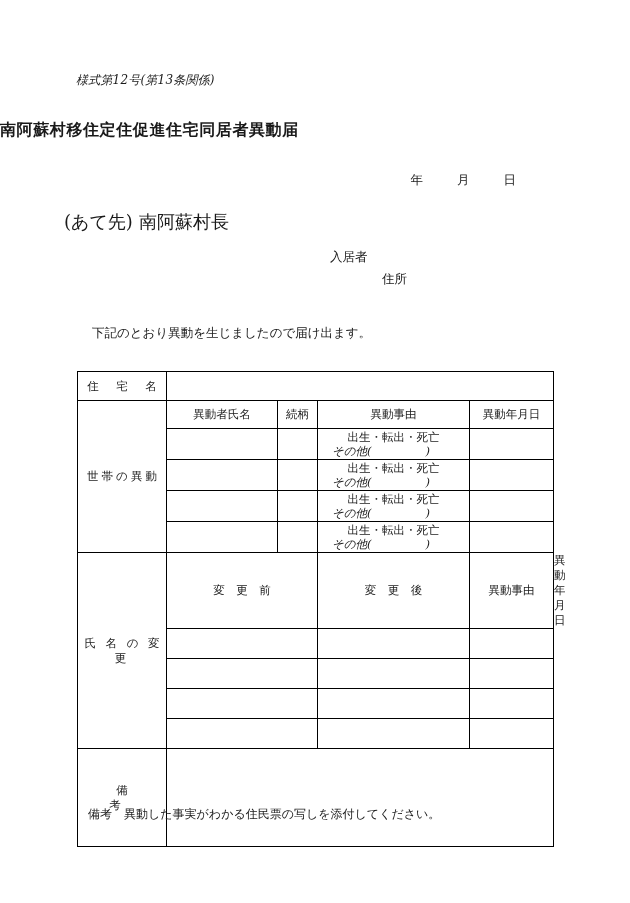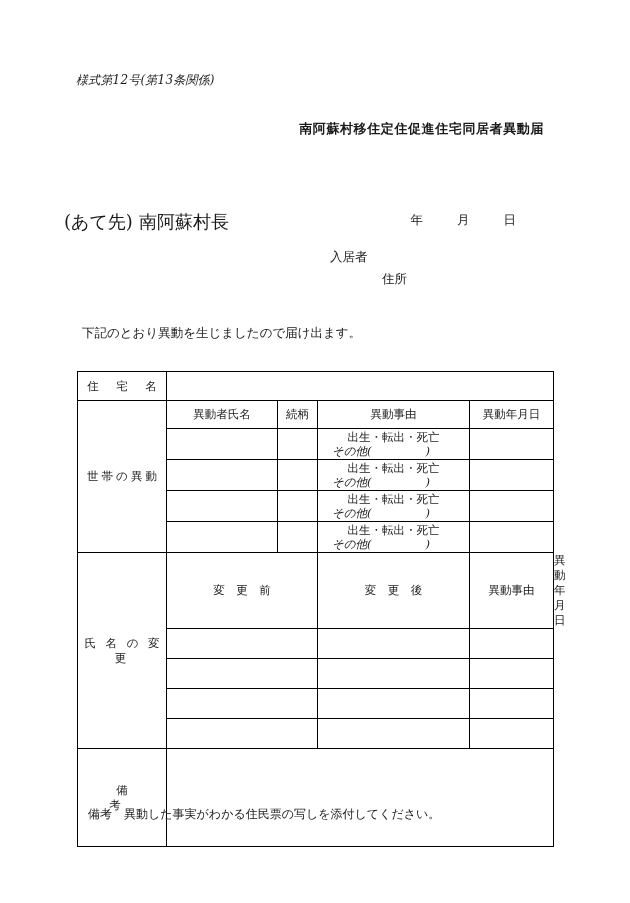--- a/index.html
+++ b/index.html
@@ -32,39 +32,38 @@
     white-space: nowrap;
     font-style: italic;
   }
 
   
   .doc-title {
     position: absolute;
     left: 0;
     top: 120px;
     width: 544px;
-    text-align: right;
-    font-size: 13px;
+    text-align: left;
+    font-size: 16px;
     font-weight: bold;
     letter-spacing: 0.6px;
     white-space: nowrap;
   }
 
   
   .date-line {
     position: absolute;
     left: 0;
     top: 172px;
     width: 588px;
     font-size: 12.5px;
     text-align: right;
     padding-right: 72px;
     box-sizing: border-box;
     white-space: nowrap;
-    margin-top: 40px;
   }
   .date-line span { display: inline-block; }
   .date-year { margin-right: 34px; }
   .date-month { margin-right: 34px; }
   .date-day { margin-right: 0; }
 
   
   .addressee {
     position: absolute;
     left: 64px;
@@ -101,21 +100,21 @@
   .seal-mark {
     position: absolute;
     left: 196px;
     top: 0;
     font-size: 12.5px;
   }
 
   
   .statement {
     position: absolute;
-    left: 82px;
+    left: 92px;
     top: 325px;
     font-size: 12.5px;
     white-space: nowrap;
   }
 
   
   .form-table {
     position: absolute;
     left: 77px;
     top: 371px;

